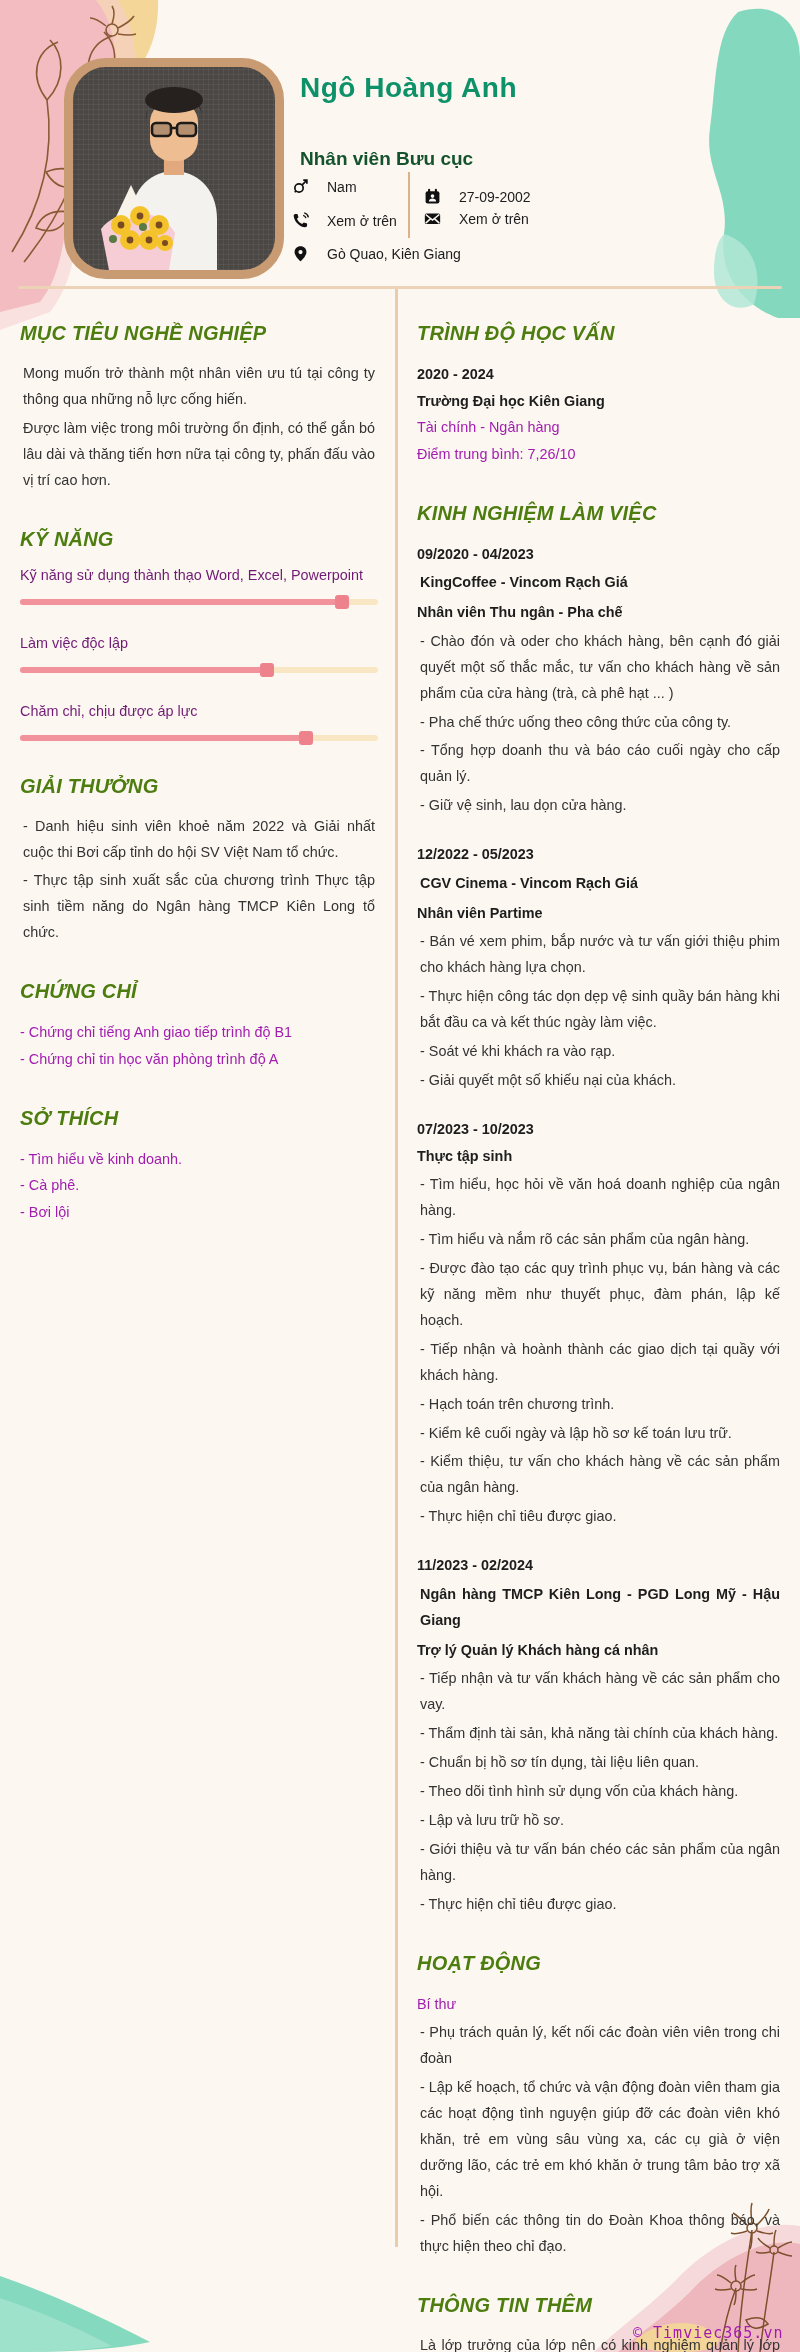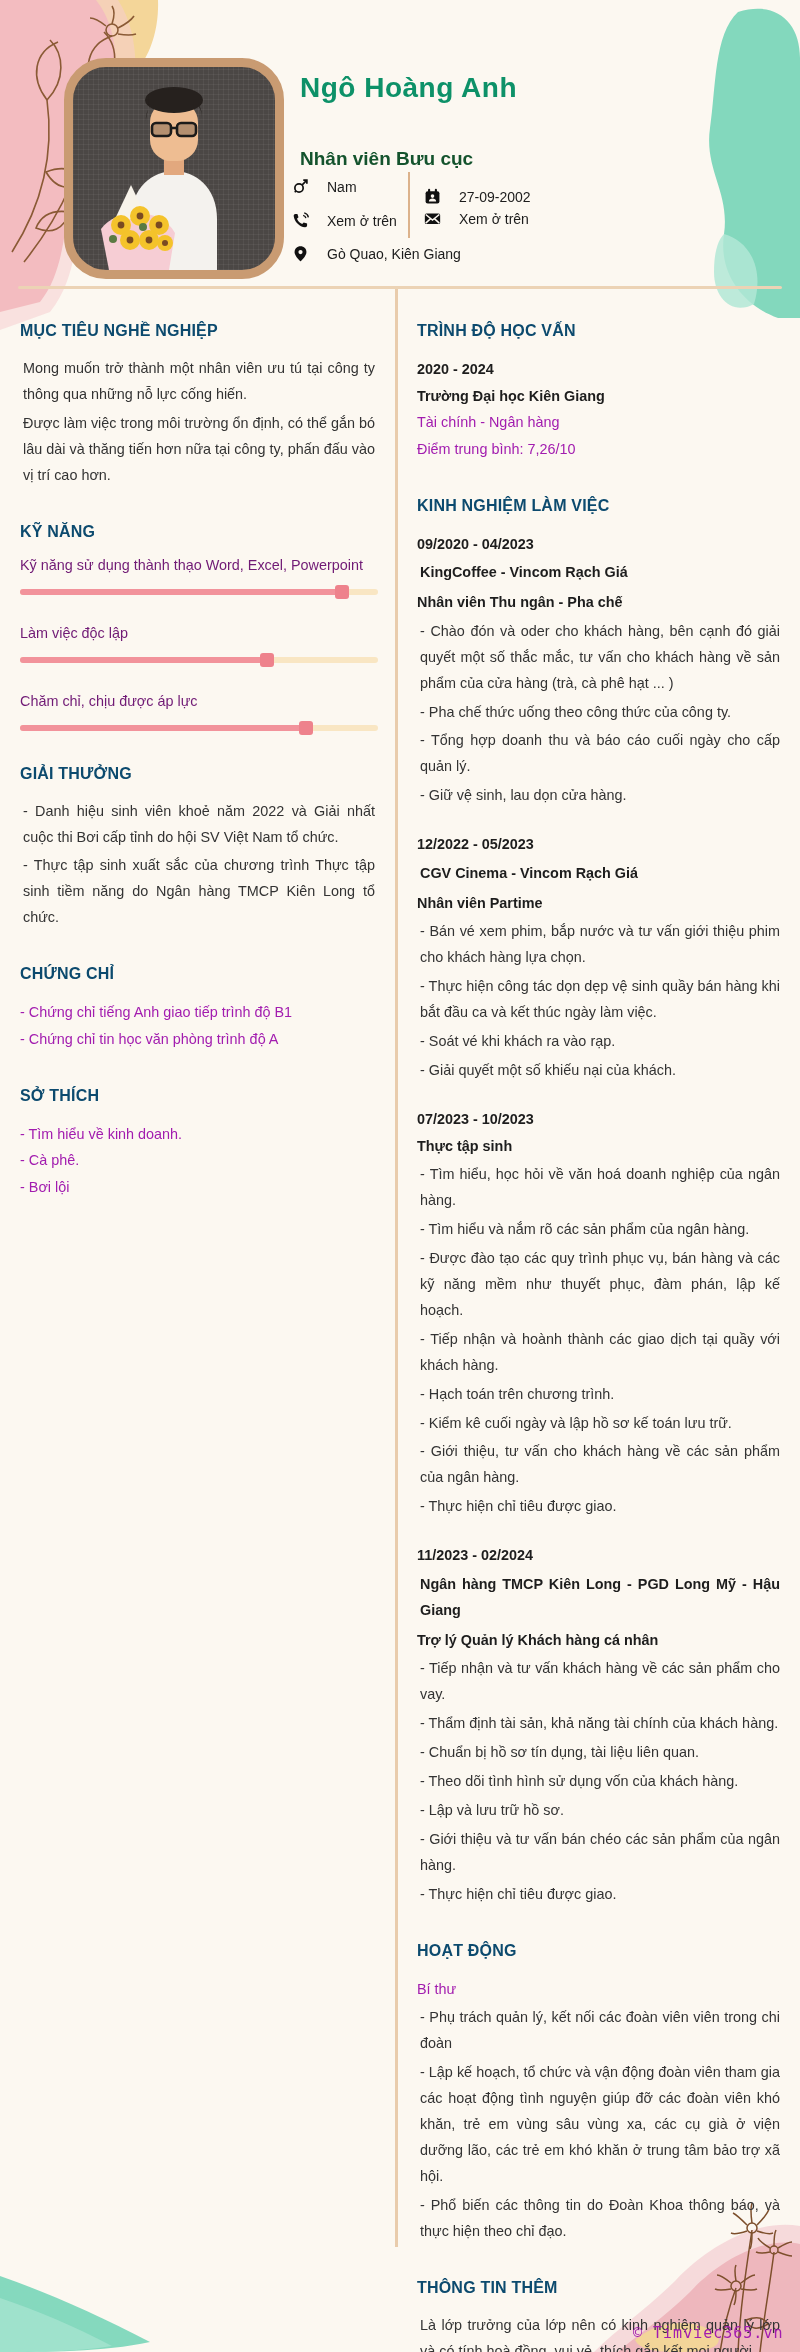--- a/index.html
+++ b/index.html
@@ -39,21 +39,21 @@
     position:absolute;left:18px;top:286px;width:764px;height:3px;
     background:#ecd3b5;border-radius:2px;
   }
   .column-divider{
     position:absolute;left:395px;top:289px;width:3px;height:1958px;background:#e9ccac;
   }
   
   .col-left{position:absolute;left:20px;top:288px;width:358px;}
   .col-right{position:absolute;left:417px;top:288px;width:366px;}
   h2.section{
-    color:#0c4a6e;font-size:16px;font-weight:bold;margin:34px 0 16px 0;letter-spacing:.2px;
+    color:#4d7c0f;font-size:20px;font-weight:bold;margin:34px 0 16px 0;letter-spacing:.2px;font-style:italic;
   }
   .para{
     font-size:14.4px;line-height:1.8;color:#333;text-align:justify;margin:3px;
   }
   .line{font-size:14.4px;line-height:1.85;color:#a21caf;margin:0;}
   .b{font-weight:bold;color:#1d1d1d;}
   
   .skill{margin:0 0 30px 0;}
   .skill-label{font-size:14.4px;color:#701a75;margin-bottom:16px;}
   .bar-track{position:relative;height:6px;background:#f9e6c3;border-radius:3px;}
@@ -306,21 +306,21 @@
       <div class="job">
         <p class="line b">07/2023 - 10/2023</p>
         <p class="line b">Thực tập sinh</p>
         <div>
           <p class="para">- Tìm hiểu, học hỏi về văn hoá doanh nghiệp của ngân hàng.</p>
           <p class="para">- Tìm hiểu và nắm rõ các sản phẩm của ngân hàng.</p>
           <p class="para">- Được đào tạo các quy trình phục vụ, bán hàng và các kỹ năng mềm như thuyết phục, đàm phán, lập kế hoạch.</p>
           <p class="para">- Tiếp nhận và hoành thành các giao dịch tại quầy với khách hàng.</p>
           <p class="para">- Hạch toán trên chương trình.</p>
           <p class="para">- Kiểm kê cuối ngày và lập hồ sơ kế toán lưu trữ.</p>
-          <p class="para">- Giới thiệu, tư vấn cho khách hàng về các sản phẩm của ngân hàng.</p>
+          <p class="para">- Kiểm thiệu, tư vấn cho khách hàng về các sản phẩm của ngân hàng.</p>
           <p class="para">- Thực hiện chỉ tiêu được giao.</p>
         </div>
       </div>
 
       <div class="job">
         <p class="line b">11/2023 - 02/2024</p>
         <p class="para b">Ngân hàng TMCP Kiên Long - PGD Long Mỹ - Hậu Giang</p>
         <p class="line b">Trợ lý Quản lý Khách hàng cá nhân</p>
         <div>
           <p class="para">- Tiếp nhận và tư vấn khách hàng về các sản phẩm cho vay.</p>

